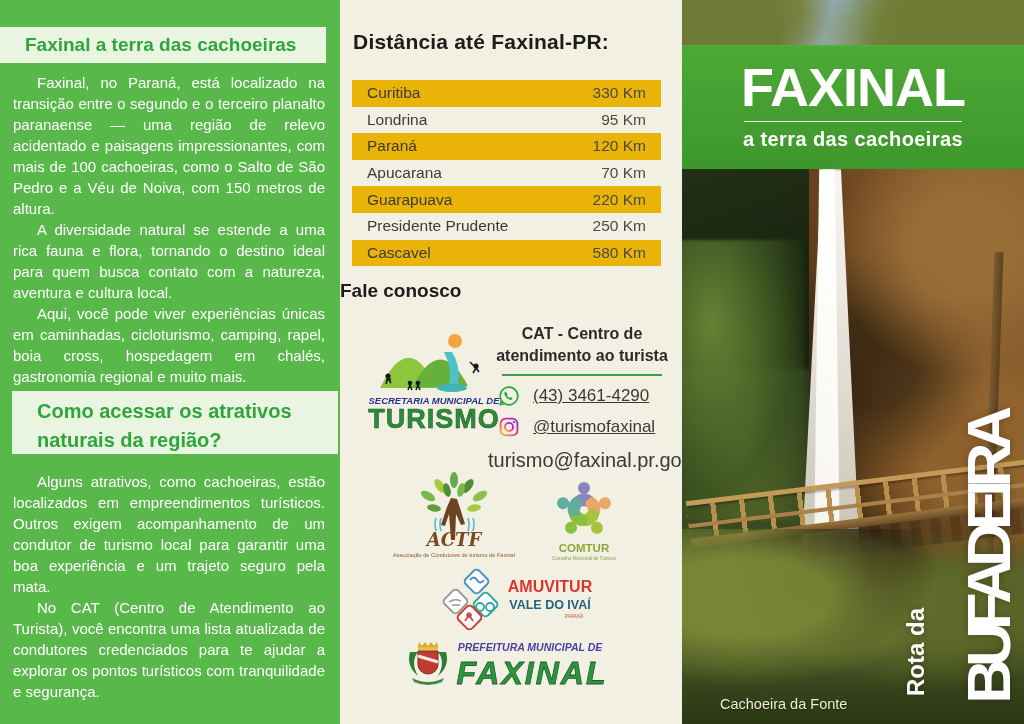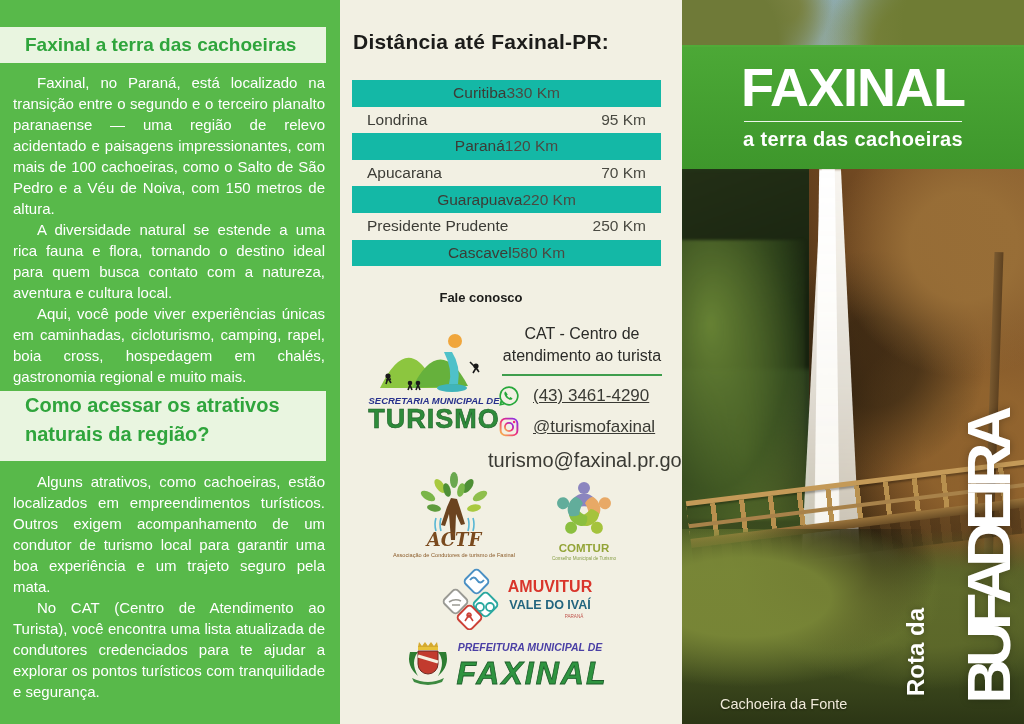--- a/index.html
+++ b/index.html
@@ -5,44 +5,44 @@
   html,body{margin:0;padding:0;}
   .page{position:relative;width:1024px;height:724px;overflow:hidden;
         font-family:"Liberation Sans",sans-serif;background:#f2f0e3;}
 
   
   .left-panel{position:absolute;left:0;top:0;width:340px;height:724px;
               background:#58b94a;box-shadow:2px 0 5px rgba(0,0,0,.18);}
   .hbox{position:absolute;left:0;width:326px;background:#e9f5e0;
         color:#2fa53c;font-weight:700;box-sizing:border-box;padding-left:25px;}
   .hbox1{top:27px;height:36px;font-size:19px;line-height:36px;}
-  .hbox2{top:391px;height:70px;font-size:20px;line-height:29px;}
+  .hbox2{top:391px;height:63px;font-size:20px;line-height:29px;padding-top:6px;margin-left:12px;}
   .lp-body{position:absolute;left:13px;right:15px;color:#fff;font-size:15px;
            line-height:21px;text-align:justify;}
   .lp-body1{top:72px;}
   .lp-body2{top:471px;}
   .lp-body p{margin:0;text-indent:24px;}
   .lp-body .no-indent{text-indent:0;text-align:left;}
 
   
   .middle-panel{position:absolute;left:340px;top:0;width:282px;height:724px;
                 background:#f2f0e3;}
   .dist-title{position:absolute;top:30px;left:0;width:100%;text-align:center;
               font-size:21px;font-weight:800;color:#1c1c1a;letter-spacing:.2px;}
   .dist-table{position:absolute;top:80px;left:12px;width:309px;}
   .dist-row{display:flex;justify-content:space-between;align-items:center;
             height:26.6px;padding:0 15px;font-size:15.5px;color:#3c3c36;}
-  .dist-row.alt{background:#14b8a6;justify-content:center;}
+  .dist-row.alt{background:#eab308;}
   .dist-row .km{color:#4a4a42;}
-  .contact-heading{position:absolute;top:290px;left:0;width:100%;text-align:center;
-                   font-size:13px;font-weight:800;color:#1c1c1a;}
+  .contact-heading{position:absolute;top:280px;left:0;width:100%;text-align:left;
+                   font-size:19px;font-weight:800;color:#1c1c1a;}
   .turismo-logo{position:absolute;top:328px;left:18px;width:152px;height:108px;}
   .contact-block{position:absolute;top:323px;left:148px;width:188px;
                  color:#2b2b28;text-align:center;}
-  .cat-line{font-size:16px;line-height:22px;}
+  .cat-line{font-size:16px;line-height:22px;font-weight:bold;}
   .contact-rule{width:160px;border:0;border-top:2px solid #3f9e4d;margin:7px auto 2px;}
   .contact-row{display:flex;align-items:center;gap:13px;padding-left:10px;
                margin-top:9px;font-size:17px;color:#3a3a34;text-align:left;text-decoration:underline;}
   .contact-email{margin-top:11px;font-size:20px;color:#3a3a34;}
   .logo-actf{position:absolute;top:470px;left:52px;width:124px;height:98px;}
   .logo-comtur{position:absolute;top:474px;left:196px;width:96px;height:94px;}
   .logo-amuvitur{position:absolute;top:566px;left:82px;width:178px;height:64px;}
   .logo-prefeitura{position:absolute;top:636px;left:62px;width:214px;height:60px;}
 
   

